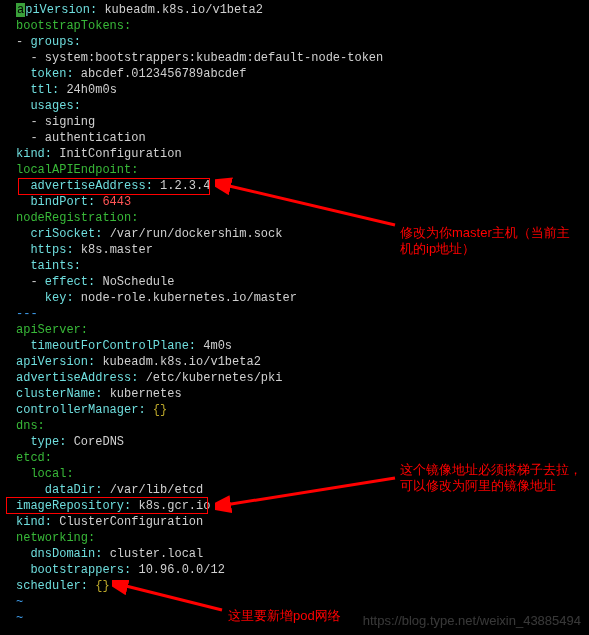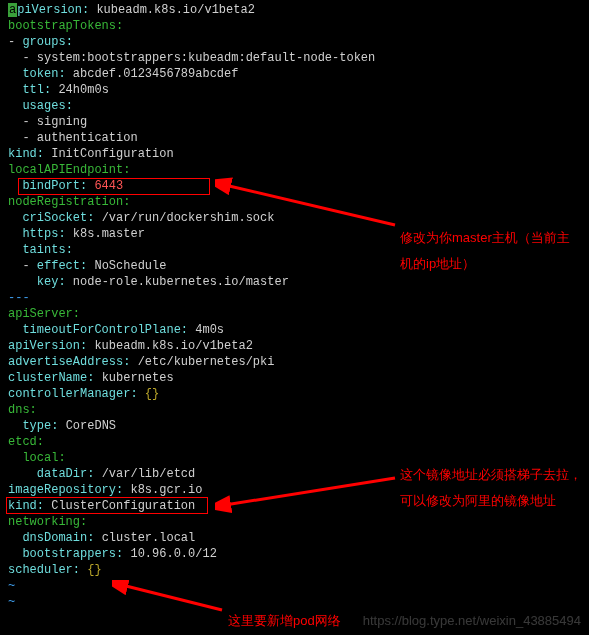--- a/index.html
+++ b/index.html
@@ -18,21 +18,21 @@
     color: #dcdcdc;
     padding: 2px 0;
     width: 589px;
     height: 635px;
     box-sizing: border-box;
     position: relative;
     line-height: 16px;
   }
   .line {
     white-space: pre;
-    padding-left: 8px;
+    padding-left: 16px;
     position: relative;
   }
   .key   { color: #6fdede; }
   .keyg  { color: #38b838; }
   .str   { color: #d0d0d0; }
   .dash  { color: #d0d0d0; }
   .num   { color: #ff5555; }
   .brace { color: #bba72a; }
   .cursor {
     background: #3aa03a;
@@ -44,21 +44,21 @@
   .box {
     border: 1px solid #ff0000;
     position: absolute;
     pointer-events: none;
   }
   .annotation {
     position: absolute;
     color: #ff0000;
     font-family: "Microsoft YaHei", sans-serif;
     font-size: 13px;
-    line-height: 26px;
+    line-height: 16px;
     pointer-events: none;
   }
   .arrow {
     position: absolute;
     pointer-events: none;
   }
   .watermark {
     position: absolute;
     right: 8px;
     bottom: 6px;
@@ -77,20 +77,21 @@
 <div class="line"><span class="keyg">bootstrapTokens</span><span class="keyg">:</span></div>
 <div class="line"><span class="dash">- </span><span class="key">groups</span><span class="key">:</span></div>
 <div class="line">  <span class="dash">- </span><span class="str">system:bootstrappers:kubeadm:default-node-token</span></div>
 <div class="line">  <span class="key">token</span><span class="key">:</span> <span class="str">abcdef.0123456789abcdef</span></div>
 <div class="line">  <span class="key">ttl</span><span class="key">:</span> <span class="str">24h0m0s</span></div>
 <div class="line">  <span class="key">usages</span><span class="key">:</span></div>
 <div class="line">  <span class="dash">- </span><span class="str">signing</span></div>
 <div class="line">  <span class="dash">- </span><span class="str">authentication</span></div>
 <div class="line"><span class="key">kind</span><span class="key">:</span> <span class="str">InitConfiguration</span></div>
 <div class="line"><span class="keyg">localAPIEndpoint</span><span class="keyg">:</span></div>
+<div class="line">  <span class="key">advertiseAddress</span><span class="key">:</span> <span class="str">1.2.3.4</span></div>
 <div class="line">  <span class="key">bindPort</span><span class="key">:</span> <span class="num">6443</span></div>
 <div class="line"><span class="keyg">nodeRegistration</span><span class="keyg">:</span></div>
 <div class="line">  <span class="key">criSocket</span><span class="key">:</span> <span class="str">/var/run/dockershim.sock</span></div>
 <div class="line">  <span class="key">https</span><span class="key">:</span> <span class="str">k8s.master</span></div>
 <div class="line">  <span class="key">taints</span><span class="key">:</span></div>
 <div class="line">  <span class="dash">- </span><span class="key">effect</span><span class="key">:</span> <span class="str">NoSchedule</span></div>
 <div class="line">    <span class="key">key</span><span class="key">:</span> <span class="str">node-role.kubernetes.io/master</span></div>
 <div class="line"><span class="dashes">---</span></div>
 <div class="line"><span class="keyg">apiServer</span><span class="keyg">:</span></div>
 <div class="line">  <span class="key">timeoutForControlPlane</span><span class="key">:</span> <span class="str">4m0s</span></div>

